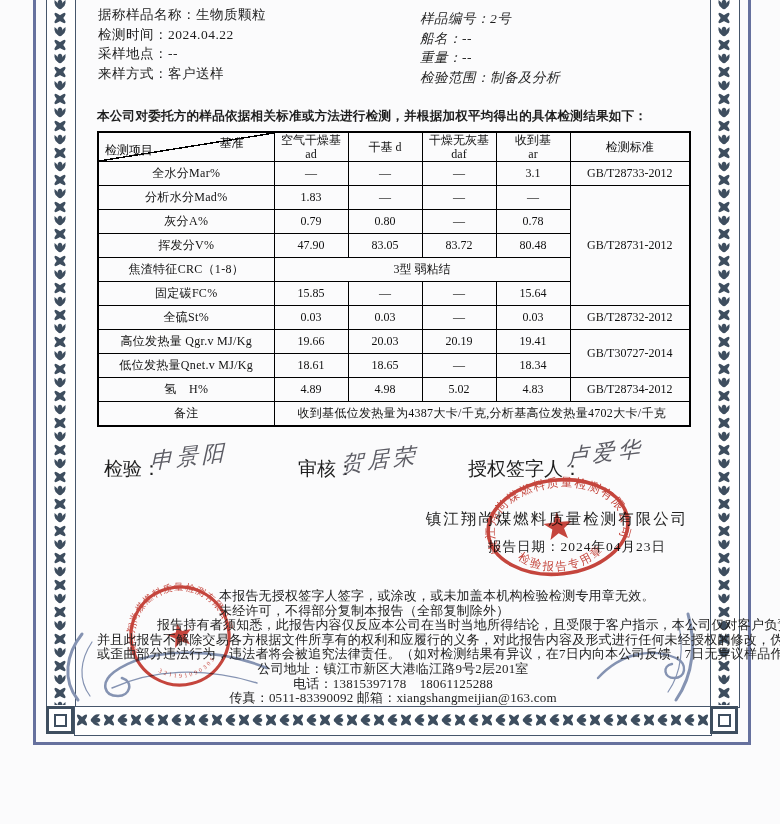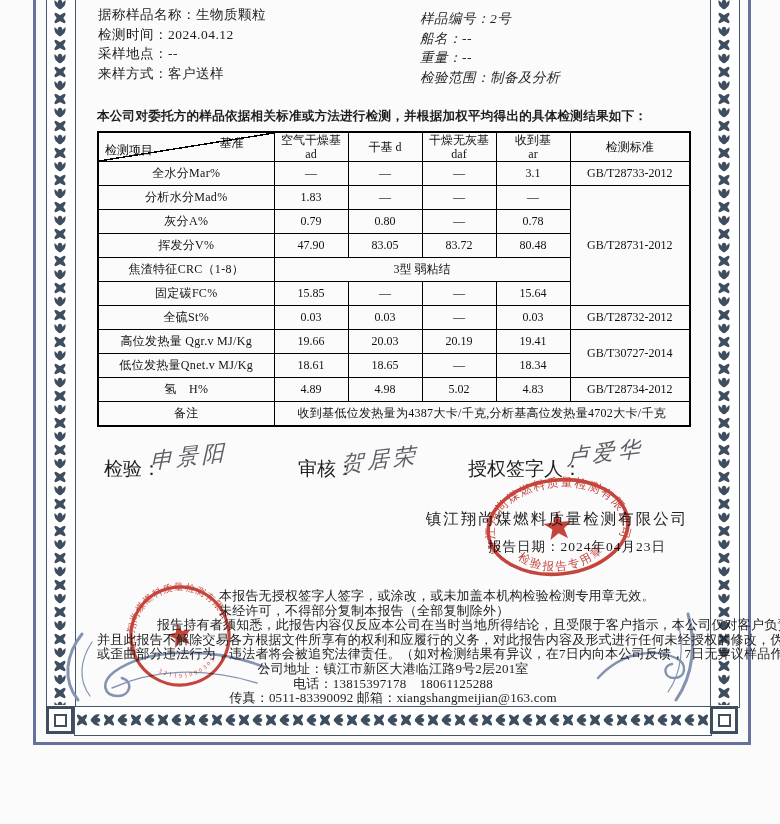--- a/index.html
+++ b/index.html
@@ -155,21 +155,21 @@
 <svg class="flourish" style="left:592px;top:612px;" width="122" height="92" viewBox="0 0 122 92">
   <g fill="none" stroke="#8593b2" stroke-width="2" stroke-linecap="round">
     <path d="M96 2 C104 30 102 62 84 88" stroke-width="3"></path>
     <path d="M86 10 C92 34 90 60 76 80" stroke-width="1.2"></path>
     <path d="M6 66 C30 40 60 36 84 46 C96 52 94 66 82 66 C72 66 70 54 80 52" stroke-width="2.4"></path>
   </g>
 </svg>
 
 <div class="fields" style="left:98px;top:5px;">
     <div class="field-line"><span>据称样品名称：</span><span>生物质颗粒</span></div>
-    <div class="field-line"><span>检测时间：</span><span>2024.04.12</span></div>
+    <div class="field-line"><span>检测时间：</span><span>2024.04.22</span></div>
     <div class="field-line"><span>采样地点：</span><span>--</span></div>
     <div class="field-line"><span>来样方式：</span><span>客户送样</span></div>
   </div>
 <div class="fields" style="left:420px;top:9px;font-style:italic;">
     <div class="field-line"><span>样品编号：</span><span>2号</span></div>
     <div class="field-line"><span>船名：</span><span>--</span></div>
     <div class="field-line"><span>重量：</span><span>--</span></div>
     <div class="field-line"><span>检验范围：</span><span>制备及分析</span></div>
   </div>
 

